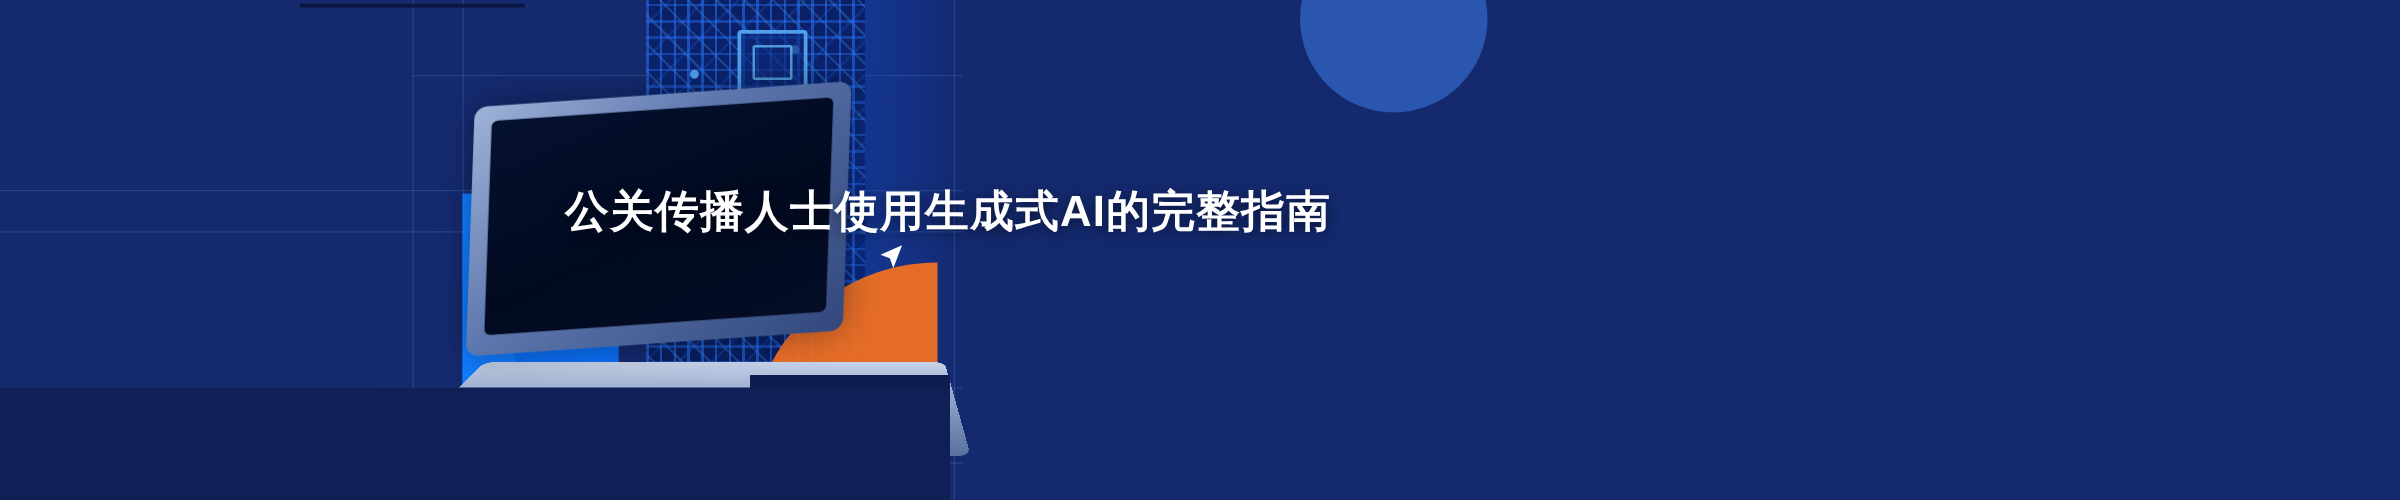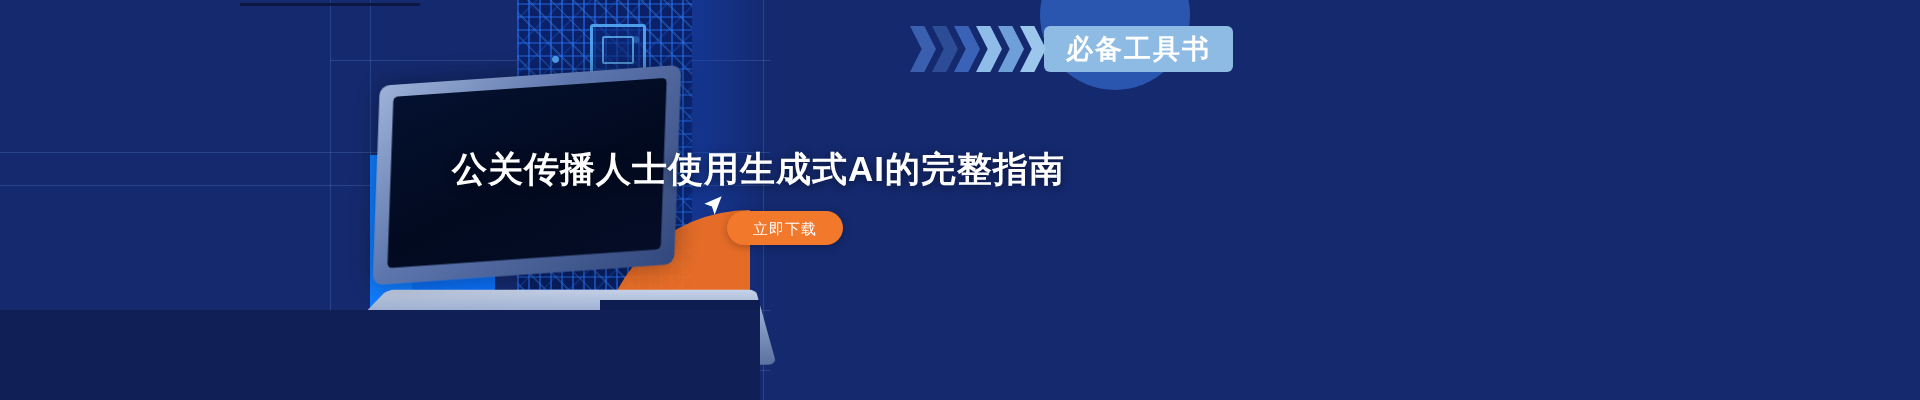--- a/index.html
+++ b/index.html
@@ -258,37 +258,21 @@
           <i class="key alt"></i>
           <i class="key"></i>
         </div>
     </div>
   </div>
   <div class="orange-arc-mask"></div>
   <div class="dark-band"></div>
 
   <div class="badge-circle"></div>
 
-  <div class="badge-wrap">
-    <div class="chevrons">
-      <span class="chev c1"></span>
-      <span class="chev c2"></span>
-      <span class="chev c3"></span>
-      <span class="chev c4"></span>
-      <span class="chev c5"></span>
-      <span class="chev c6"></span>
-    </div>
-    <div class="badge-pill">
-      <span class="badge-text">必备工具书</span>
-    </div>
-  </div>
 
   <div class="headline">公关传播人士使用生成式AI的完整指南</div>
 
   <svg class="cursor-icon" viewBox="0 0 24 24">
     <path d="M20 3 L4 10 L11 12.5 L13.5 20 Z" fill="#ffffff"></path>
   </svg>
 
-  <div class="cta">
-    <span class="cta-text">立即下载</span>
-  </div>
 
 </div>
 
 </body></html>

